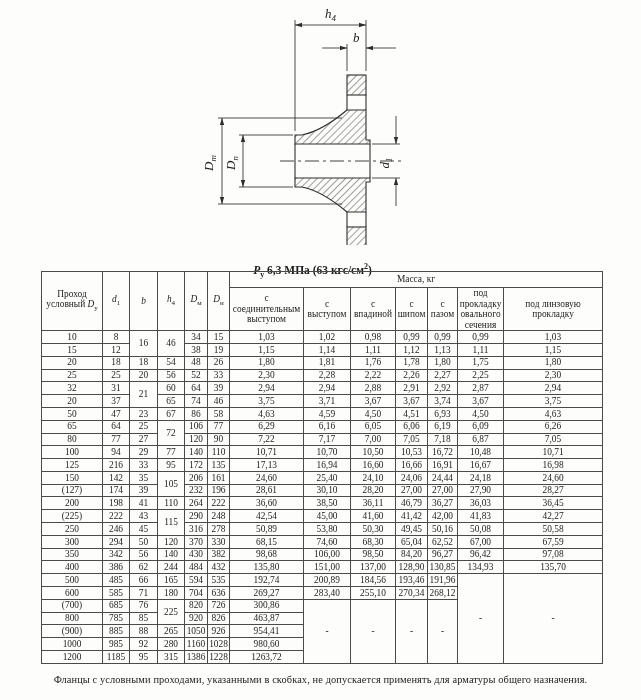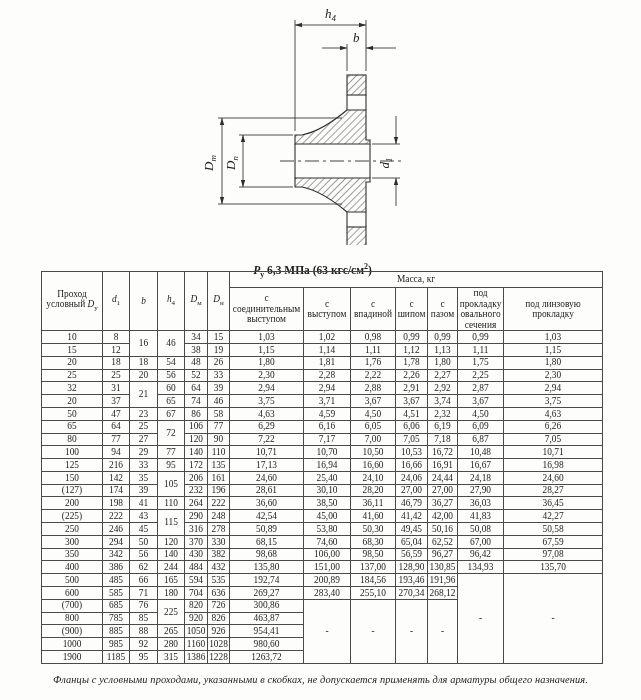--- a/index.html
+++ b/index.html
@@ -33,21 +33,21 @@
   }
   thead th{font-weight:normal;}
   thead tr.r1 th{height:15px;}
   thead tr.r2 th{height:42px;}
   tbody td{height:11.8px;}
   th i, td i{font-style:italic;}
   th sub{font-size:7px;}
   
   #note{
     position:absolute;top:674px;left:10px;width:621px;text-align:center;
-    font-size:10.4px;color:#1c1c1c;letter-spacing:0.1px;font-style:italic;
+    font-size:10.4px;color:#1c1c1c;letter-spacing:0.1px;
   }
 </style>
 </head>
 <body>
 
 <svg id="drawing" width="641" height="245" viewBox="0 0 641 245">
   <defs>
     <pattern id="hatch" width="5" height="5" patternUnits="userSpaceOnUse" patternTransform="rotate(45)">
       <line x1="0" y1="0" x2="0" y2="5" stroke="#3d3d3d" stroke-width="1"></line>
     </pattern>
@@ -248,21 +248,21 @@
           <td>50</td>
           <td>47</td>
           <td>23</td>
           <td>67</td>
           <td>86</td>
           <td>58</td>
           <td>4,63</td>
           <td>4,59</td>
           <td>4,50</td>
           <td>4,51</td>
-          <td>2,32</td>
+          <td>6,93</td>
           <td>4,50</td>
           <td>4,63</td>
         </tr>
         <tr>
           <td>65</td>
           <td>64</td>
           <td>25</td>
           <td rowspan="2">72</td>
           <td>106</td>
           <td>77</td>
@@ -409,21 +409,21 @@
         <tr>
           <td>350</td>
           <td>342</td>
           <td>56</td>
           <td>140</td>
           <td>430</td>
           <td>382</td>
           <td>98,68</td>
           <td>106,00</td>
           <td>98,50</td>
-          <td>56,59</td>
+          <td>84,20</td>
           <td>96,27</td>
           <td>96,42</td>
           <td>97,08</td>
         </tr>
         <tr>
           <td>400</td>
           <td>386</td>
           <td>62</td>
           <td>244</td>
           <td>484</td>
@@ -497,21 +497,21 @@
         <tr>
           <td>1000</td>
           <td>985</td>
           <td>92</td>
           <td>280</td>
           <td>1160</td>
           <td>1028</td>
           <td>980,60</td>
         </tr>
         <tr>
-          <td>1900</td>
+          <td>1200</td>
           <td>1185</td>
           <td>95</td>
           <td>315</td>
           <td>1386</td>
           <td>1228</td>
           <td>1263,72</td>
         </tr>
       </tbody>
 </table>
 </div>

